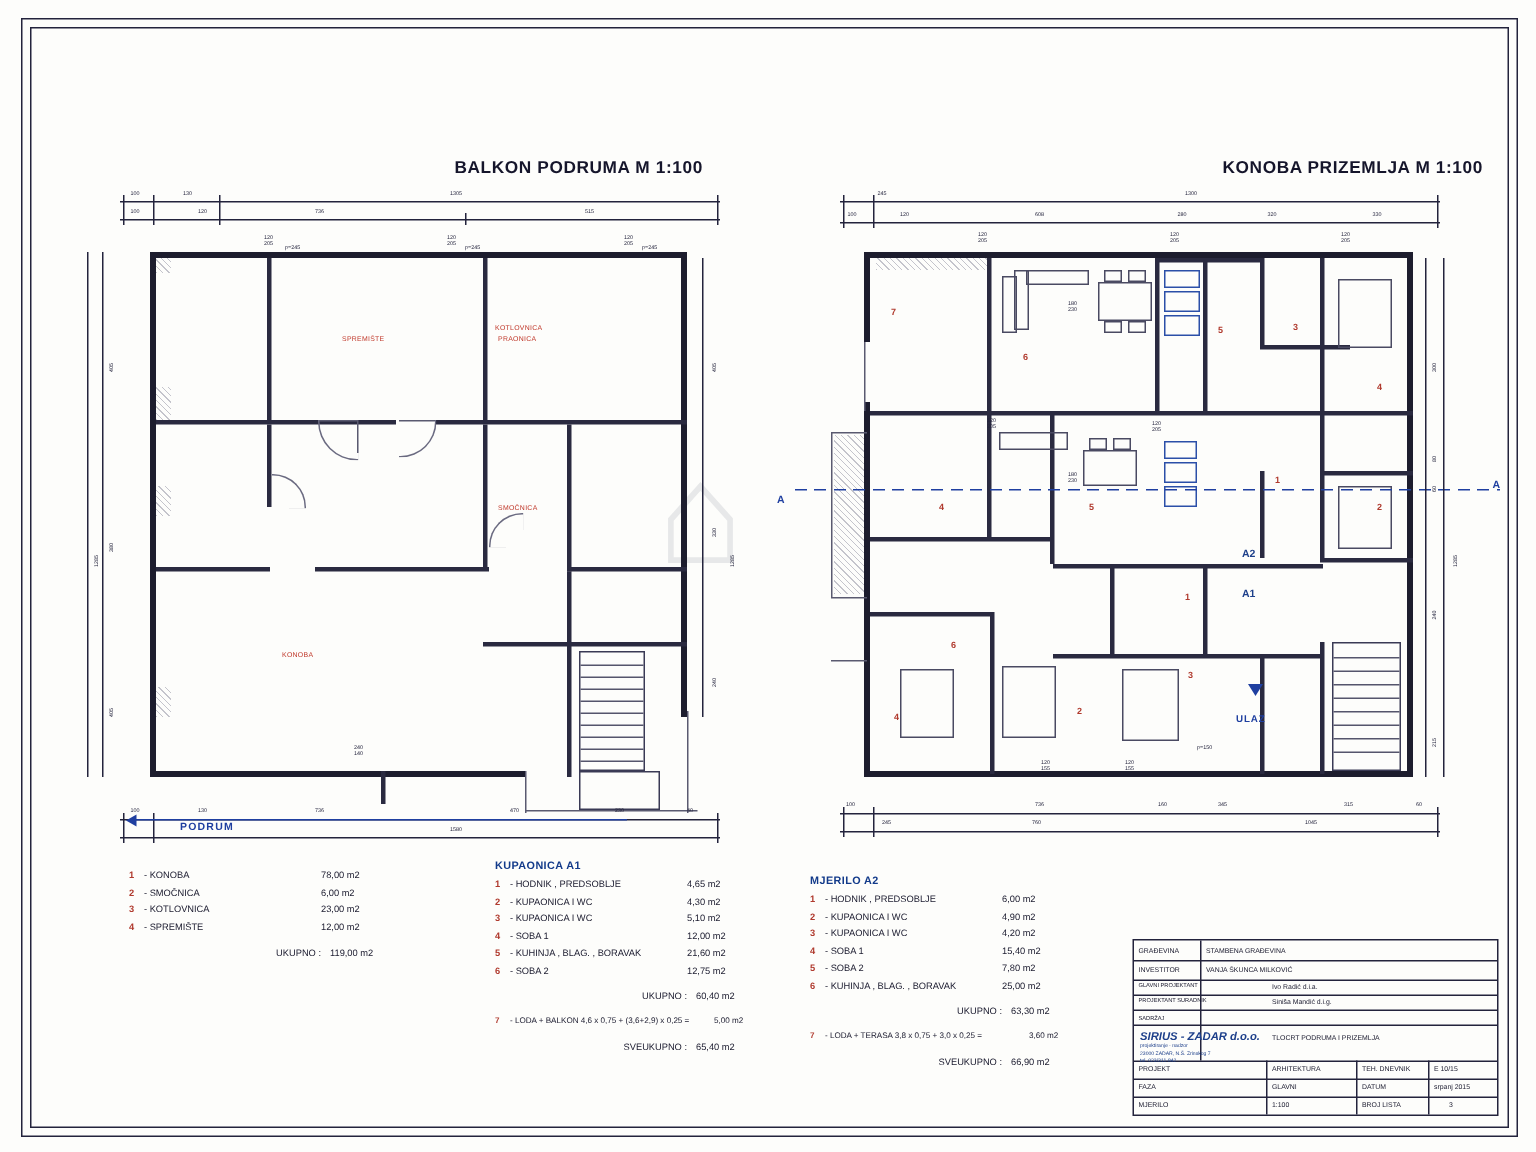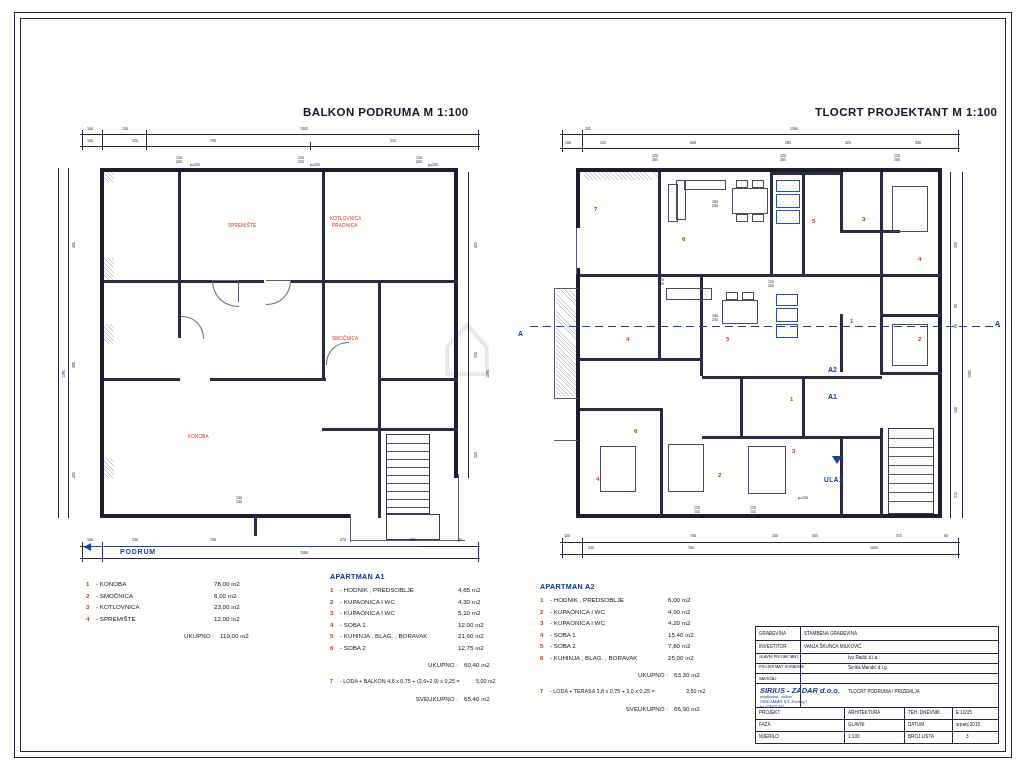--- a/index.html
+++ b/index.html
@@ -58,21 +58,21 @@
 </head>
 <body>
 
 <div id="sheet">
   <div class="frame"></div>
   <div class="frame2"></div>
 
   <div class="wm" style="left:438px;top:300px;font-size:96px;line-height:.9;">⌂</div>
 
   <div class="ttl" style="left:303px;top:106px;">BALKON PODRUMA   M 1:100</div>
-  <div class="ttl" style="left:815px;top:106px;">TLOCRT PROJEKTANT   M 1:100</div>
+  <div class="ttl" style="left:815px;top:106px;">KONOBA PRIZEMLJA   M 1:100</div>
 
   <div class="plan" style="left:60px;top:128px;width:440px;height:430px;">
 
     <div class="dimline" style="left:20px;top:6px;width:400px;"></div>
     <div class="dimline" style="left:20px;top:18px;width:400px;"></div>
     <div class="dim" style="left:27px;top:-1px;">100</div>
     <div class="dim" style="left:62px;top:-1px;">130</div>
     <div class="dim" style="left:240px;top:-1px;">1305</div>
     <div class="dim" style="left:27px;top:11px;">100</div>
     <div class="dim" style="left:72px;top:11px;">120</div>
@@ -337,34 +337,34 @@
 
   <div class="legend" style="left:86px;top:580px;width:210px;">
     <div class="lrow"><span class="bullet">1</span><span class="nm">- KONOBA</span><span class="ar">78,00 m2</span></div>
     <div class="lrow"><span class="bullet">2</span><span class="nm">- SMOČNICA</span><span class="ar">6,00 m2</span></div>
     <div class="lrow"><span class="bullet">3</span><span class="nm">- KOTLOVNICA</span><span class="ar">23,00 m2</span></div>
     <div class="lrow"><span class="bullet">4</span><span class="nm">- SPREMIŠTE</span><span class="ar">12,00 m2</span></div>
     <div class="lrow tot" style="margin-top:6px;"><span class="bullet"></span><span class="nm" style="text-align:right;padding-right:6px;">UKUPNO :</span><span class="ar">119,00 m2</span></div>
   </div>
 
   <div class="legend" style="left:330px;top:572px;width:215px;">
-    <div class="hd">APARTMAN  A1</div>
+    <div class="hd">KUPAONICA  A1</div>
     <div class="lrow"><span class="bullet">1</span><span class="nm">- HODNIK ,  PREDSOBLJE</span><span class="ar">4,65 m2</span></div>
     <div class="lrow"><span class="bullet">2</span><span class="nm">- KUPAONICA I WC</span><span class="ar">4,30 m2</span></div>
     <div class="lrow"><span class="bullet">3</span><span class="nm">- KUPAONICA I WC</span><span class="ar">5,10 m2</span></div>
     <div class="lrow"><span class="bullet">4</span><span class="nm">- SOBA 1</span><span class="ar">12,00 m2</span></div>
     <div class="lrow"><span class="bullet">5</span><span class="nm">- KUHINJA ,  BLAG. , BORAVAK</span><span class="ar">21,60 m2</span></div>
     <div class="lrow"><span class="bullet">6</span><span class="nm">- SOBA 2</span><span class="ar">12,75 m2</span></div>
     <div class="lrow tot" style="margin-top:5px;"><span class="bullet"></span><span class="nm" style="text-align:right;padding-right:6px;">UKUPNO :</span><span class="ar">60,40 m2</span></div>
     <div class="lrow" style="margin-top:6px;font-size:5.4px;"><span class="bullet">7</span><span class="nm" style="width:136px;">- LODA + BALKON  4,6 x 0,75 + (3,6+2,9) x 0,25 =</span><span class="ar">5,00 m2</span></div>
     <div class="lrow tot" style="margin-top:5px;"><span class="bullet"></span><span class="nm" style="text-align:right;padding-right:6px;">SVEUKUPNO :</span><span class="ar">65,40 m2</span></div>
   </div>
 
   <div class="legend" style="left:540px;top:582px;width:215px;">
-    <div class="hd">APARTMAN  A2</div>
+    <div class="hd">MJERILO  A2</div>
     <div class="lrow"><span class="bullet">1</span><span class="nm">- HODNIK ,  PREDSOBLJE</span><span class="ar">6,00 m2</span></div>
     <div class="lrow"><span class="bullet">2</span><span class="nm">- KUPAONICA I WC</span><span class="ar">4,90 m2</span></div>
     <div class="lrow"><span class="bullet">3</span><span class="nm">- KUPAONICA I WC</span><span class="ar">4,20 m2</span></div>
     <div class="lrow"><span class="bullet">4</span><span class="nm">- SOBA 1</span><span class="ar">15,40 m2</span></div>
     <div class="lrow"><span class="bullet">5</span><span class="nm">- SOBA 2</span><span class="ar">7,80 m2</span></div>
     <div class="lrow"><span class="bullet">6</span><span class="nm">- KUHINJA ,  BLAG. , BORAVAK</span><span class="ar">25,00 m2</span></div>
     <div class="lrow tot" style="margin-top:5px;"><span class="bullet"></span><span class="nm" style="text-align:right;padding-right:6px;">UKUPNO :</span><span class="ar">63,30 m2</span></div>
     <div class="lrow" style="margin-top:6px;font-size:5.4px;"><span class="bullet">7</span><span class="nm" style="width:136px;">- LODA + TERASA  3,8 x 0,75 + 3,0 x 0,25 =</span><span class="ar">3,60 m2</span></div>
     <div class="lrow tot" style="margin-top:5px;"><span class="bullet"></span><span class="nm" style="text-align:right;padding-right:6px;">SVEUKUPNO :</span><span class="ar">66,90 m2</span></div>
   </div>

